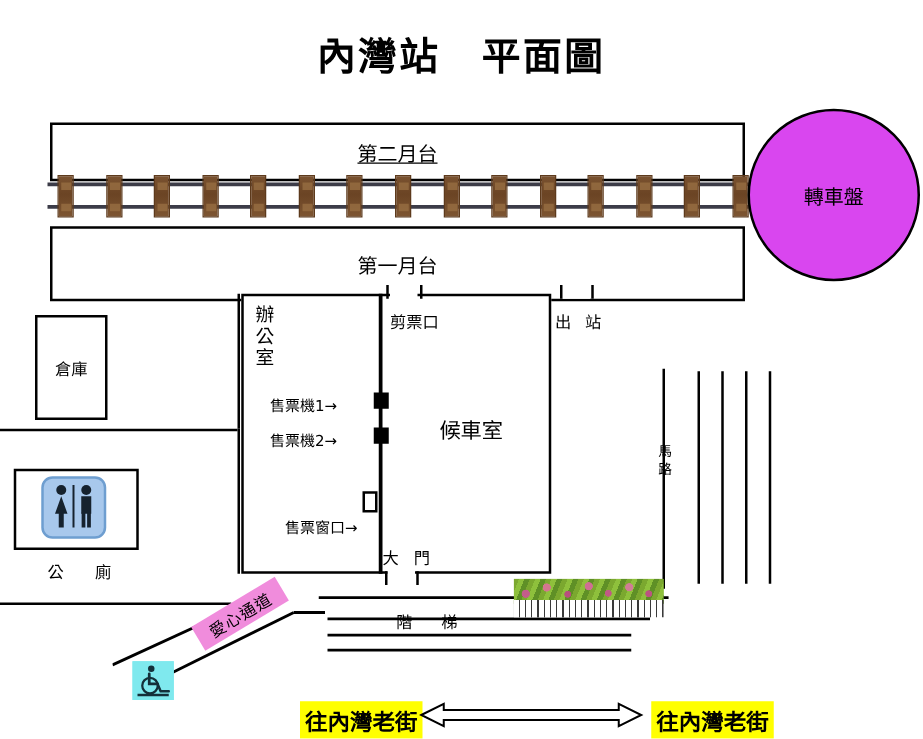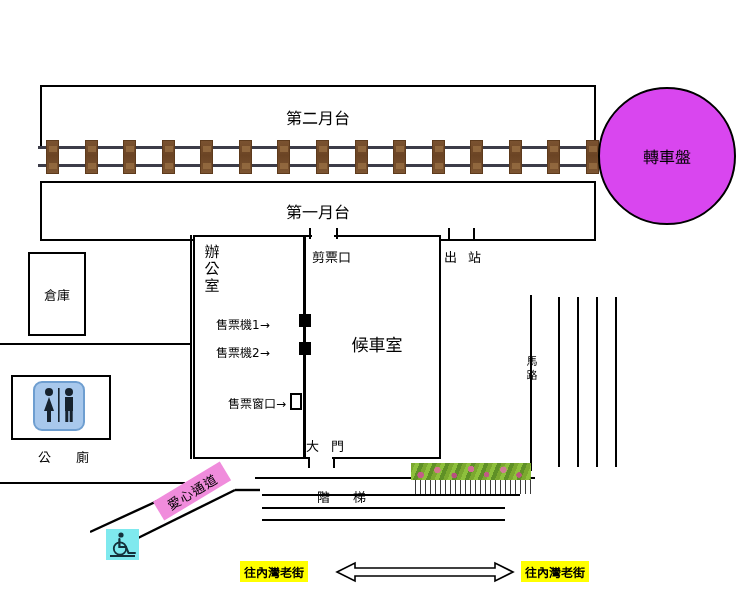--- a/index.html
+++ b/index.html
@@ -30,21 +30,21 @@
   
   .platform{
     border:2px solid #000;
     background:#fff;
     display:flex;
     align-items:center;
     justify-content:center;
     font-size:16px;
     box-sizing:border-box;
   }
-  #platform2{left:40px; top:85px; width:556px; height:64px;}
+  #platform2{left:40px; top:98px; width:556px; height:47px;text-decoration:underline;}
   #platform1{left:40px; top:181px; width:556px; height:60px;}
 
   
   #track{left:38px; top:139px; width:562px; height:36px;}
   #track .railbed{
     position:absolute; left:0; top:0; width:100%; height:100%;
   }
   .rail{
     position:absolute; left:0; width:100%; height:3px;
     background:#3c3c48;
@@ -114,21 +114,21 @@
   #lbl-jianpiaokou{left:312px; top:247px;}
   #lbl-chu{left:444px; top:247px;}
   #lbl-zhan{left:468px; top:247px;}
   #lbl-da{left:306px; top:436px;}
   #lbl-men{left:331px; top:436px;}
 
   
   .dev-label{position:absolute; font-size:12px; white-space:nowrap; text-align:right;}
   #lbl-tm1{left:216px; top:315px;}
   #lbl-tm2{left:216px; top:343px;}
-  #lbl-win{left:228px; top:394px;text-align:right;}
+  #lbl-win{left:228px; top:412px;text-align:right;}
   .machine{
     position:absolute; width:12px; height:13px;
     background:#000;
   }
   #machine1{left:299px; top:314px;}
   #machine2{left:299px; top:342px;}
   #window-box{
     position:absolute; left:290px; top:393px; width:12px; height:17px;
     border:2px solid #000; background:#fff; box-sizing:border-box;
   }
@@ -218,35 +218,36 @@
   #wheelchair-icon{
     position:absolute; left:106px; top:529px; width:33px; height:31px;
     background:#7fe9ee; border:1px solid #7fe9ee;
     box-sizing:border-box;
   }
 
   
   .dest{
     position:absolute;
     background:#ffff00;
-    font-size:12px;
+    font-size:18px;
     font-weight:bold;
     padding:2px 4px;
     white-space:nowrap;
   }
   #dest-left{left:240px; top:561px;}
   #dest-right{left:521px; top:561px;}
 
   #arrow-svg{position:absolute; left:335px; top:558px;}
 </style>
 </head>
 <body>
 
 <div id="plan">
 
+  <div class="abs" id="title">內灣站　平面圖</div>
 
   <div class="abs platform" id="platform2">
     <span>第二月台</span>
   </div>
 
   <div class="abs" id="track">
     <div class="railbed">
       <div class="rail" id="rail-top"></div>
       <div class="rail" id="rail-bottom"></div>
       <div id="sleepers">

